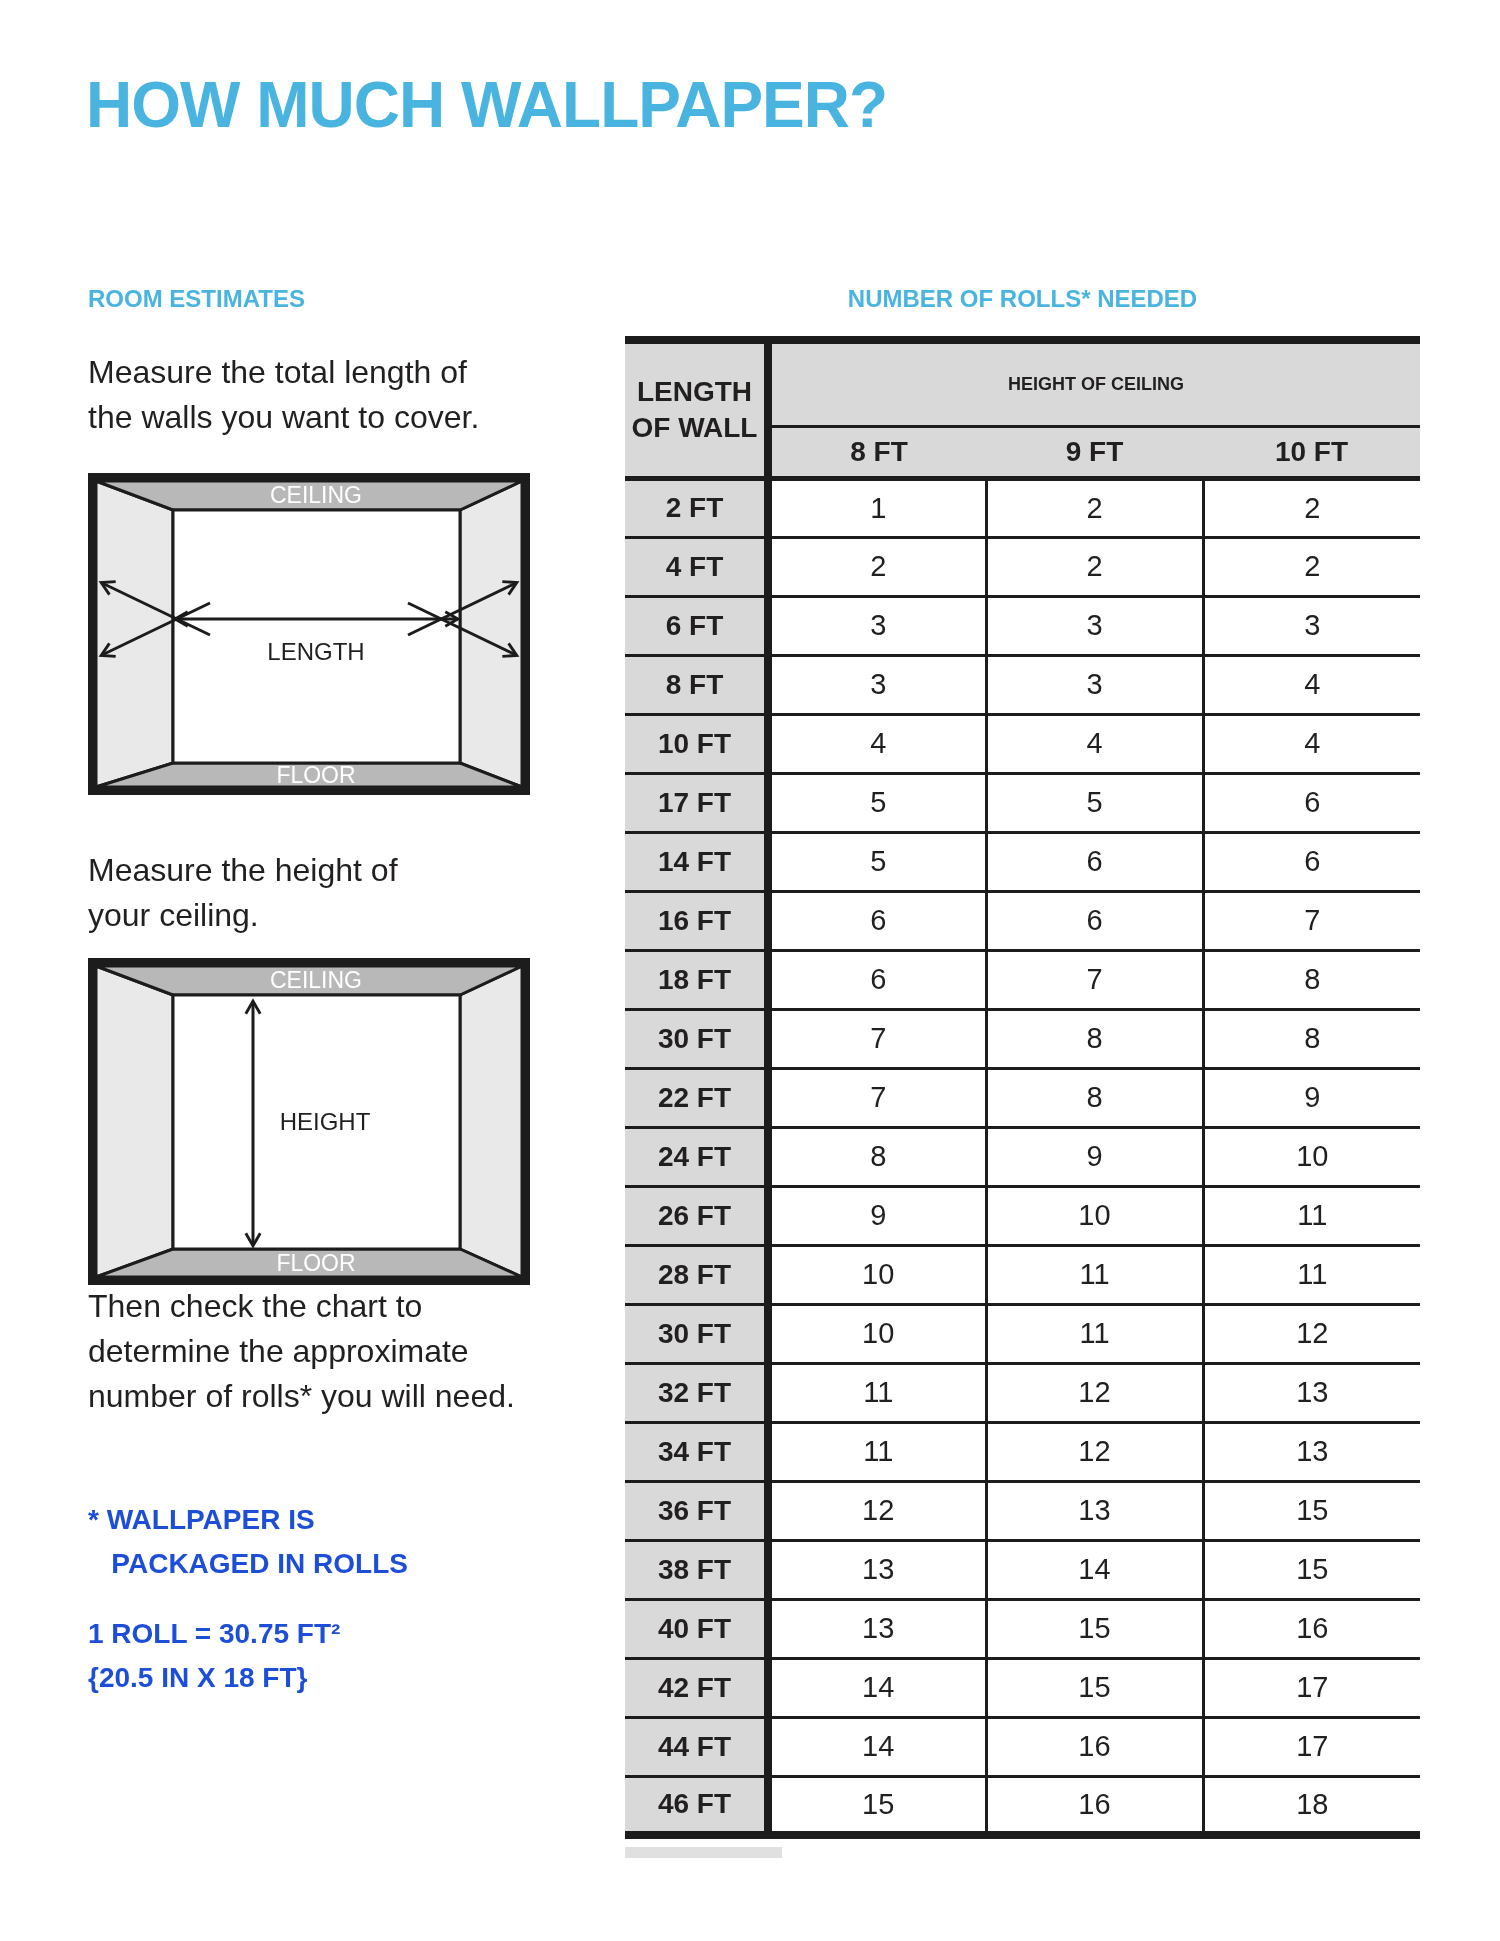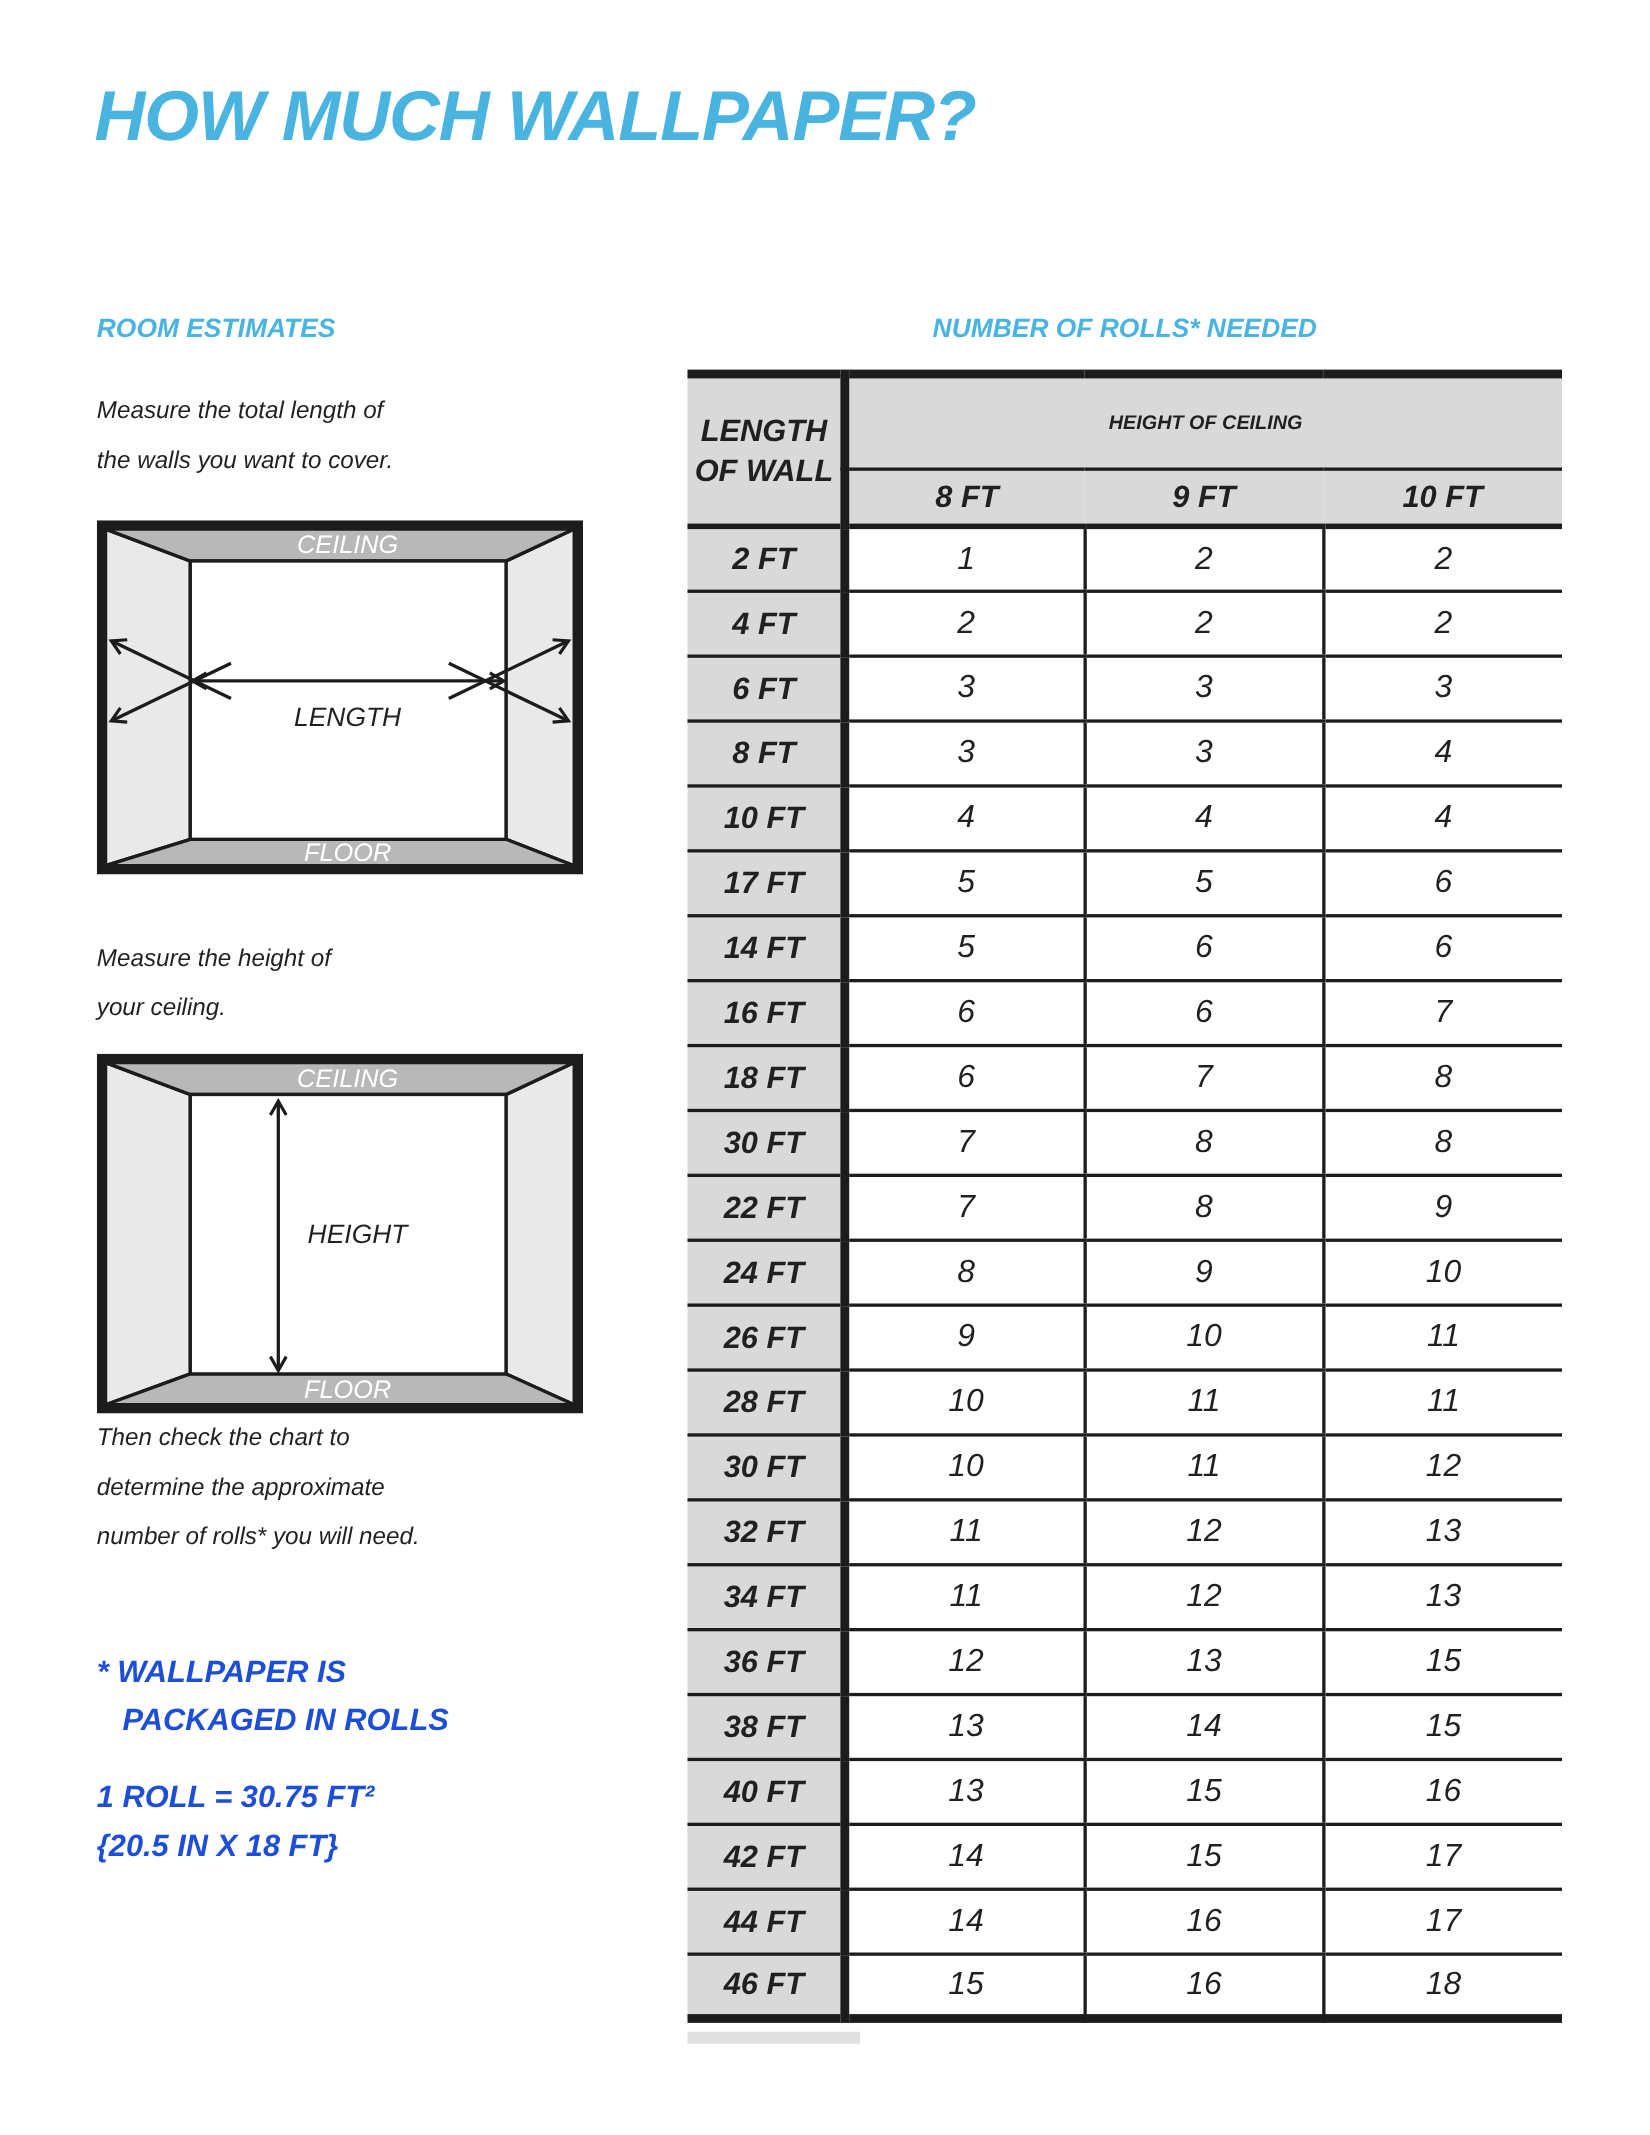--- a/index.html
+++ b/index.html
@@ -11,37 +11,36 @@
   }
   *{margin:0;padding:0;box-sizing:border-box;}
   html,body{background:#fff;}
   .page{
     position:relative;
     width:1443px;height:1941px;
     background:#fff;
     font-family:"Liberation Sans","DejaVu Sans",sans-serif;
     color:#221f1f;
     overflow:hidden;
-    font-style:italic;
   }
   .title{
     position:absolute;left:86px;top:68px;
     font-size:64px;font-weight:bold;letter-spacing:-1px;
     color:var(--accent);white-space:nowrap;
   }
   .sec-heading{
     position:absolute;top:285px;
     font-size:24px;font-weight:bold;color:var(--accent);
     white-space:nowrap;
   }
   .sec-heading.left{left:88px;}
   .sec-heading.right{left:625px;width:795px;text-align:center;}
   .body-text{
     position:absolute;left:88px;
-    font-size:22px;line-height:45px;color:#221f1f;
+    font-size:32px;line-height:45px;color:#221f1f;
     white-space:pre-line;
   }
   .p1{top:350px;}
   .p2{top:848px;}
   .p3{top:1284px;}
   .foot{
     position:absolute;left:88px;
     font-size:28px;line-height:44px;font-weight:bold;color:#1d4ed8;
     white-space:pre-wrap;
   }

